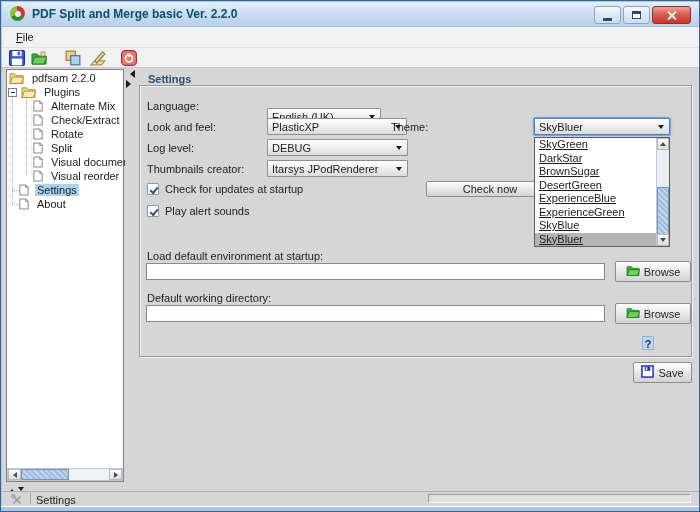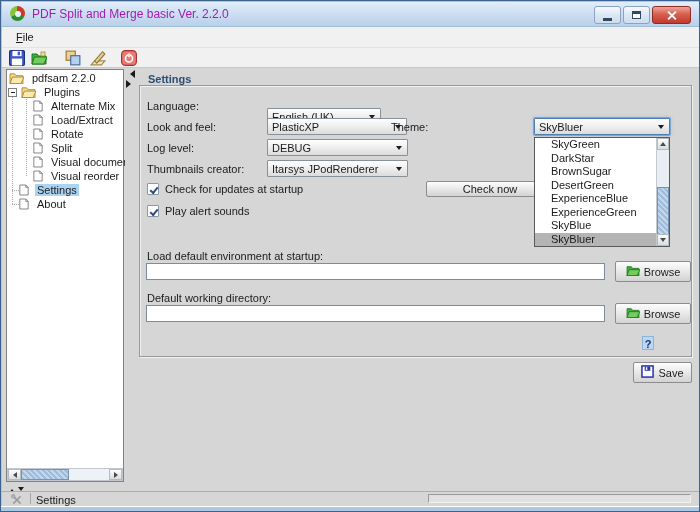--- a/index.html
+++ b/index.html
@@ -8,21 +8,21 @@
          border:1px solid #3c6390; overflow:hidden; font-size:11px; color:#1b1b1b; }
   .abs { position:absolute; }
 
   
   .titlebar { left:1px; top:1px; width:697px; height:25px;
     background:linear-gradient(#e2eefb,#c9dcf1 55%,#b9d1ea); border-bottom:1px solid #9fbcd8; }
   .logo { left:9px; top:5px; width:15px; height:15px; border-radius:50%;
     background:conic-gradient(#cf3a28 0 120deg,#2e8b2e 120deg 240deg,#86c440 240deg 360deg); }
   .logo::after { content:""; position:absolute; left:4.5px; top:4.5px; width:6px; height:6px;
     background:#e9f2fa; border-radius:50%; }
-  .title-text { left:31px; top:6px; font-size:12px; color:#a21caf; }
+  .title-text { left:31px; top:6px; font-size:12px; color:#0c4a6e;font-weight:bold; }
   .wbtn { top:5px; height:18px; border:1px solid #8aa3bf; border-radius:3px;
     background:linear-gradient(#f6fafd,#dbe7f3 50%,#cddef0); display:flex; align-items:center; justify-content:center; }
   .wbtn-min { left:593px; width:27px; } .wbtn-max { left:622px; width:27px; }
   .wbtn-close { left:651px; width:39px; background:linear-gradient(#eda49b,#d95f4f 45%,#c03a2d);
     border-color:#8f2c22; }
   .g-min { width:9px; height:3px; background:#33485e; margin-top:8px; }
   .g-max { width:9px; height:8px; border:1px solid #33485e; border-top-width:3px; background:#fff; }
   .g-close { position:relative; width:11px; height:11px; }
   .g-close::before,.g-close::after { content:""; position:absolute; left:5px; top:0;
     width:2px; height:11px; background:#fff; }
@@ -75,21 +75,21 @@
   .flabel { height:13px; line-height:13px; }
   .combo { height:17px; background:linear-gradient(#ffffff,#f0f0f0 45%,#dcdcdc);
     border:1px solid #8a9097; border-radius:1px; display:flex; align-items:center; padding:0 18px 0 4px; }
   .combo .carr { position:absolute; right:5px; top:6px; width:0; height:0;
     border:3.5px solid transparent; border-top:4.5px solid #1c1c1c; }
   .combo.focused { border-color:#4d7fb2; box-shadow:0 0 0 1px #79a8d4, 0 0 4px #8fbce4; }
 
   
   .droplist { left:533px; top:136px; width:136px; height:110px; background:#fff;
     border:1px solid #5a5a5a; z-index:50; }
-  .dli { position:relative; height:13.5px; line-height:13.5px; padding-left:16px; width:122px; }
+  .dli { position:relative; height:13.5px; line-height:13.5px; padding-left:4px; width:122px;text-decoration:underline; }
   .dli.sel { background:#b4b4b4; }
   .vscroll { position:absolute; right:0; top:0; width:13px; height:108px; background:#e9eef4; border-left:1px solid #c2c8ce; }
   .vthumb { position:absolute; left:0; top:49px; width:12px; height:48px;
     background:repeating-linear-gradient(45deg,#9fbcdd 0 2px,#c3d7ec 2px 4px); border:1px solid #7593b5; }
   .vsbtn { position:absolute; left:0; width:12px; height:12px; background:linear-gradient(#fdfdfd,#d9dde2);
     border:1px solid #b5bac0; display:flex; align-items:center; justify-content:center; }
 
   
   .cb { width:12px; height:12px; background:#fff; border:1px solid #8a98a8; position:relative; border-radius:1px; }
   .cb.checked::after { content:""; position:absolute; left:2px; top:2.5px; width:6px; height:3px;
@@ -208,21 +208,21 @@
       </span>
     <span class="tlabel">Alternate Mix</span>
   </div>
   <div class="trow" style="left:32px;top:112px">
     <span class="ticon">
         <svg width="10" height="12" viewBox="0 0 12 14">
           <path d="M1 1 h7 l3 3 v9 H1z" fill="#fff" stroke="#707070"></path>
           <path d="M8 1 l3 3 h-3z" fill="#d8d8d8" stroke="#707070" stroke-width="0.7"></path>
         </svg>
       </span>
-    <span class="tlabel">Load/Extract</span>
+    <span class="tlabel">Check/Extract</span>
   </div>
   <div class="trow" style="left:32px;top:126px">
     <span class="ticon">
         <svg width="10" height="12" viewBox="0 0 12 14">
           <path d="M1 1 h7 l3 3 v9 H1z" fill="#fff" stroke="#707070"></path>
           <path d="M8 1 l3 3 h-3z" fill="#d8d8d8" stroke="#707070" stroke-width="0.7"></path>
         </svg>
       </span>
     <span class="tlabel">Rotate</span>
   </div>

